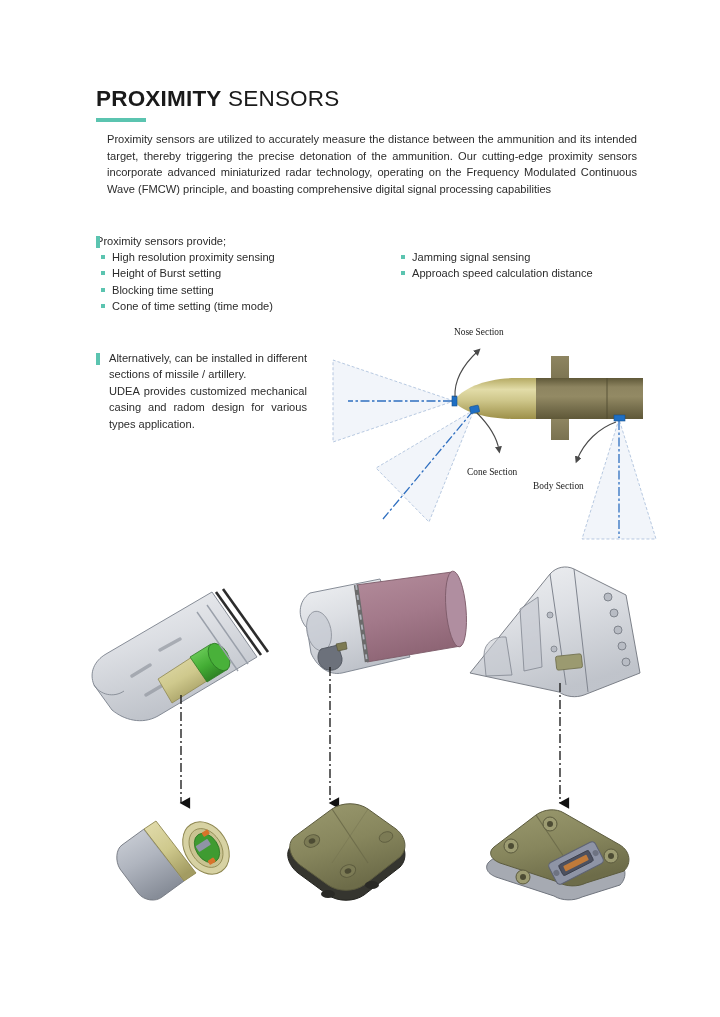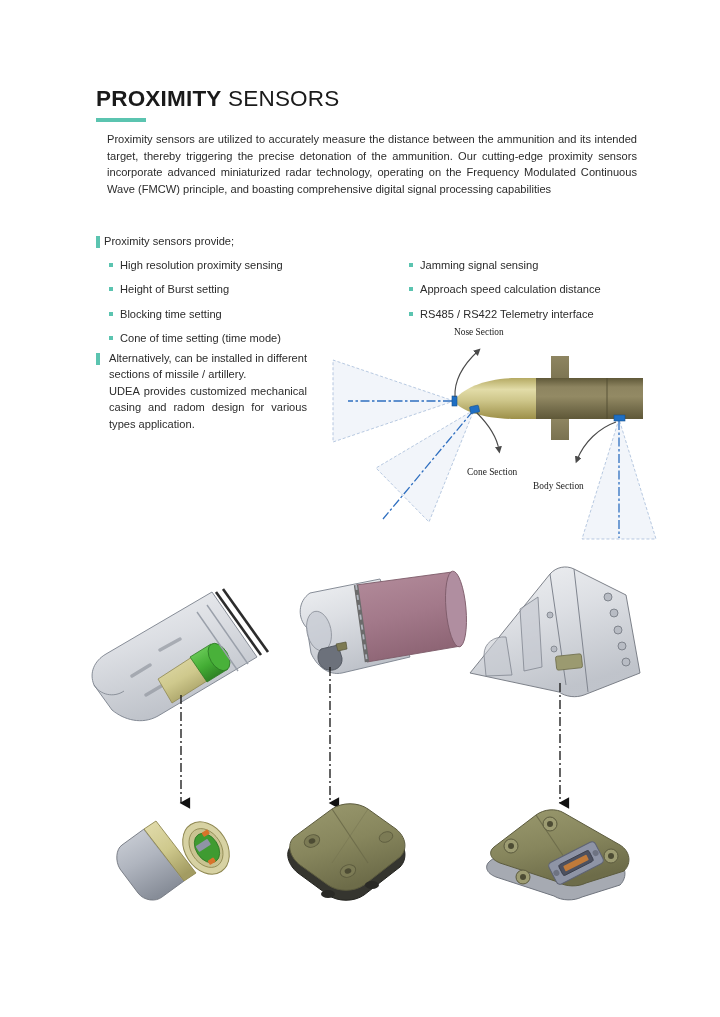--- a/index.html
+++ b/index.html
@@ -57,21 +57,21 @@
     margin-left: 11px;
   }
 
   
   .provide-head {
     position: absolute;
     left: 96px;
     top: 233px;
     font-size: 11.1px;
     line-height: 16px;
-    padding-left: 8px;
+    padding-left: 0;
     color: #2b2b2b;
   }
   .provide-head::before {
     content: "";
     position: absolute;
     left: 0; top: 2.5px;
     width: 3.5px; height: 12px;
     background: #5bc4b0;
   }
 
@@ -79,21 +79,21 @@
     list-style: none;
     margin: 0;
     padding: 0;
     font-size: 11.1px;
     line-height: 16.4px;
     color: #2b2b2b;
   }
   ul.bullets li {
     position: relative;
     padding-left: 16px;
-    margin: 8px;
+    margin: 0;
     white-space: nowrap;
   }
   ul.bullets li::before {
     content: "";
     position: absolute;
     left: 5px; top: 6px;
     width: 4px; height: 4px;
     background: #5bc4b0;
   }
   .bullets-left {
@@ -168,21 +168,20 @@
   <ul class="bullets bullets-left">
     <li>High resolution proximity sensing</li>
     <li>Height of Burst setting</li>
     <li>Blocking time setting</li>
     <li>Cone of time setting (time mode)</li>
   </ul>
 
   <ul class="bullets bullets-right">
     <li>Jamming signal sensing</li>
     <li>Approach speed calculation distance</li>
-    <li>RS485 / RS422 Telemetry interface</li>
   </ul>
 
   <div class="alt-block">
     <p>Alternatively, can be installed in different sections of missile / artillery.</p>
     <p class="last">UDEA provides customized mechanical casing and radom design for various types application.</p>
   </div>
 
   <div class="fig-missile">
     <svg width="350" height="230" viewBox="0 0 350 230" xmlns="http://www.w3.org/2000/svg">
       <defs>

